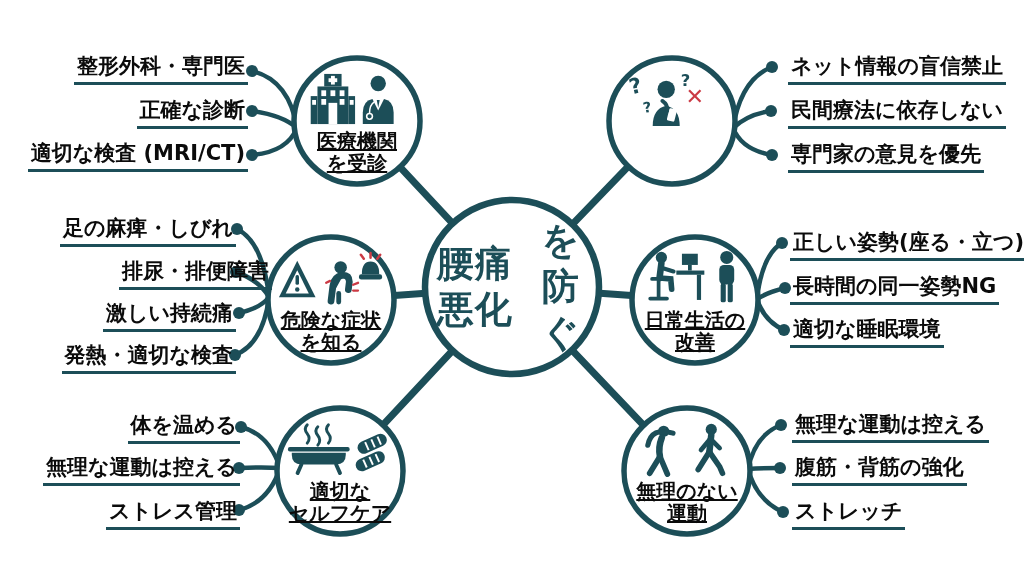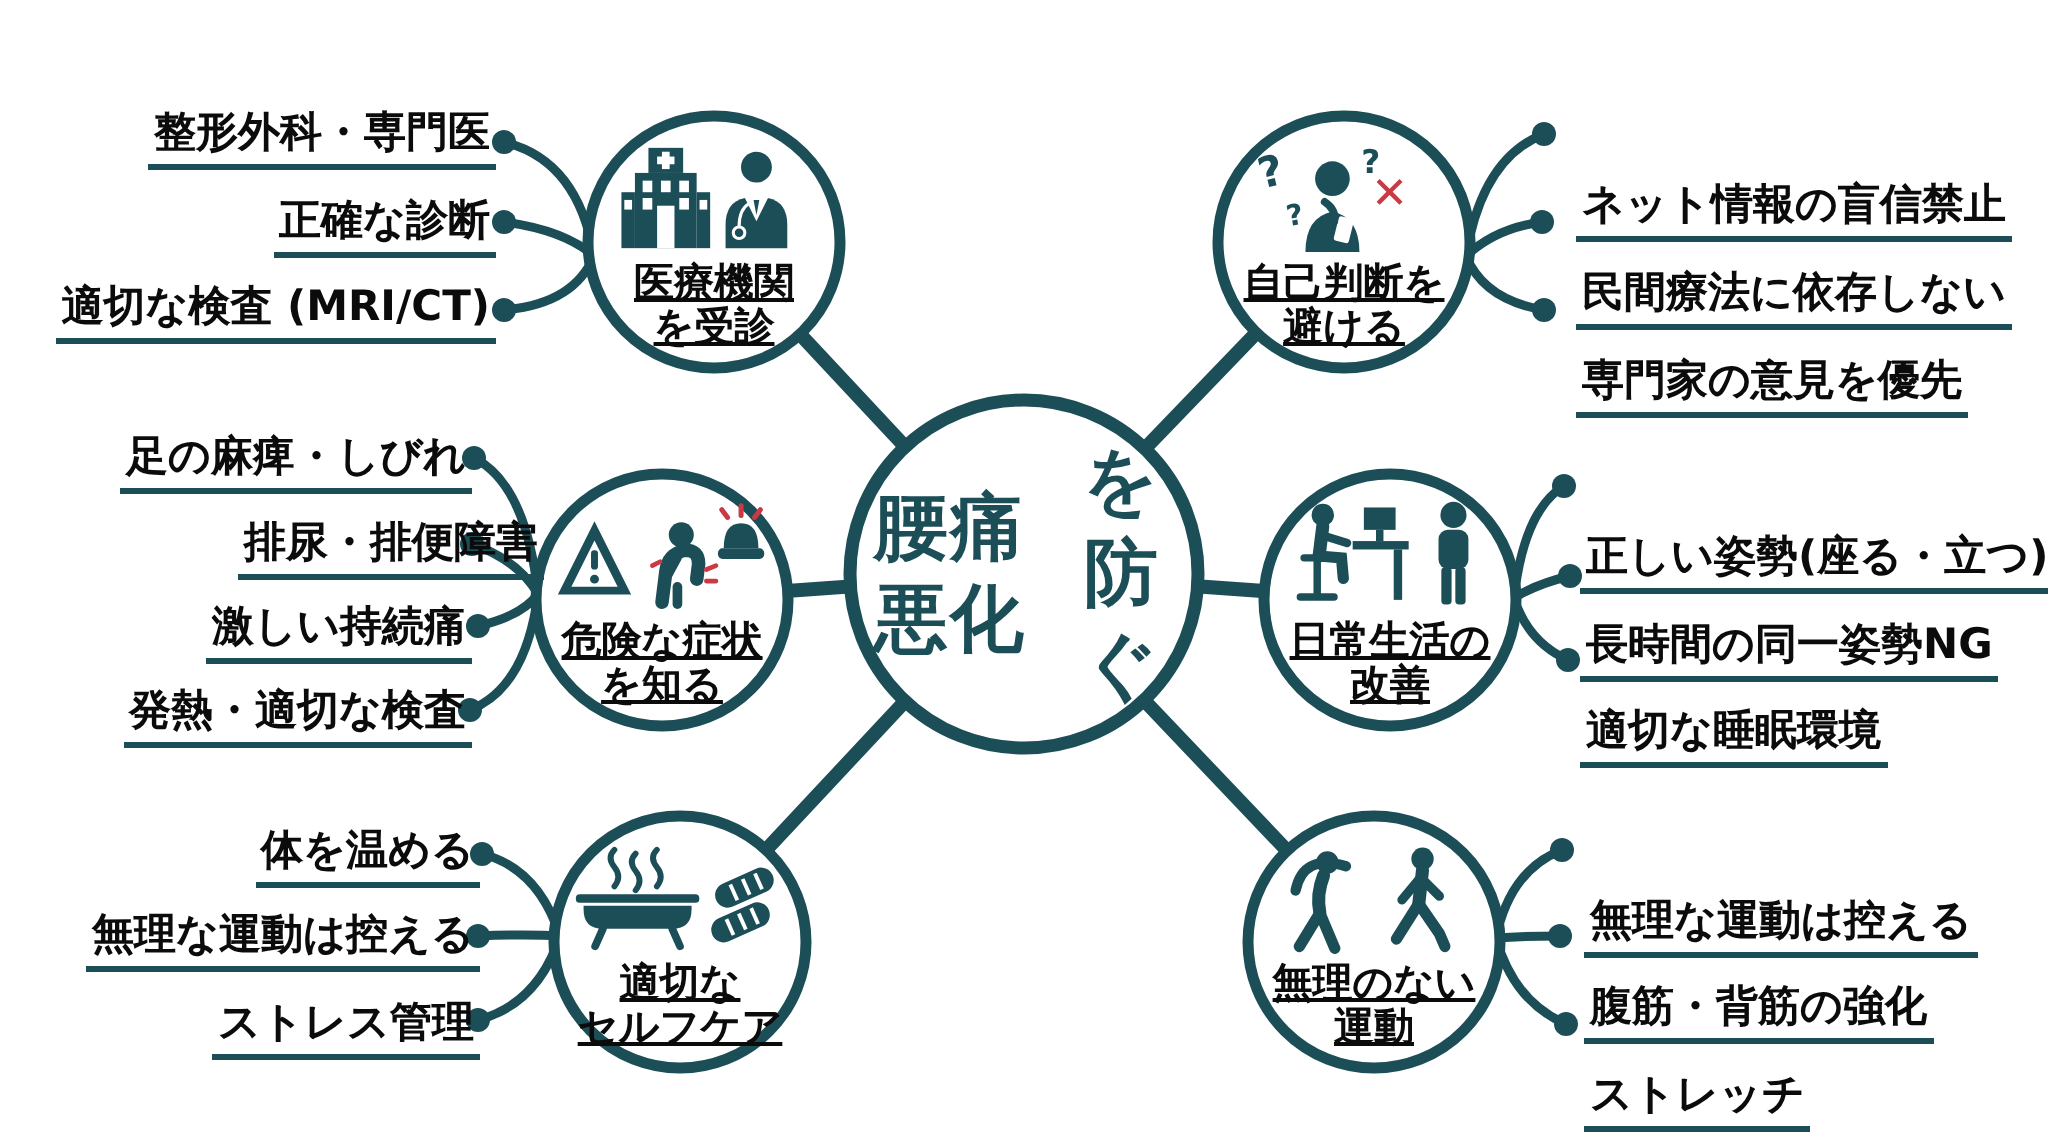--- a/index.html
+++ b/index.html
@@ -23,21 +23,21 @@
     position:absolute;left:426px;top:201px;width:172px;height:172px;z-index:2;
     display:flex;flex-direction:row;align-items:center;justify-content:center;
     text-align:center;font-weight:bold;font-size:37px;line-height:46px;color:#1c4e58;
     letter-spacing:1px;
   }
   .leaf{
     position:absolute;z-index:2;font-weight:bold;font-size:21px;line-height:25px;color:#0b0b0b;
     border-bottom:3px solid #1c4e58;padding:0 3px 3px 3px;white-space:nowrap;
   }
   .leaf.l{text-align:left;}
-  .leaf.r{text-align:center;margin-top:36px;}
+  .leaf.r{text-align:center;}
 </style>
 </head>
 <body>
 
 <div class="canvas">
 
   <svg class="wires" width="1024" height="572" viewBox="0 0 1024 572">
 
     <g stroke="#1c4e58" stroke-width="7" stroke-linecap="round">
       <line x1="512" y1="287" x2="357" y2="121"></line>
@@ -154,24 +154,20 @@
         </g>
         <g>
           <circle cx="42" cy="18" r="9" fill="#1c4e58"></circle>
           <path d="M28 56 Q28 38 42 35 Q56 38 56 56 Z" fill="#1c4e58"></path>
           <rect x="44" y="38" width="8" height="13" rx="1.5" fill="#fff" transform="rotate(14 48 44)"></rect>
           <path d="M38 30 Q44 34 43 40" stroke="#1c4e58" stroke-width="4" fill="none" stroke-linecap="round"></path>
         </g>
         <text x="62" y="33" font-size="23" font-weight="bold" fill="#cb3a44" font-family="DejaVu Sans,sans-serif">✕</text>
       </svg>
     </div>
-    <div class="label">
-      <div>自己判断を</div>
-      <div>避ける</div>
-    </div>
   </div>
 
   <div class="node" style="left:268px;top:237px">
     <div class="icons">
       <svg width="112" height="54" viewBox="0 0 112 56">
         <g>
           <polygon points="2,48 21,10 40,48" fill="#1c4e58"></polygon>
           <polygon points="9,44 21,20 33,44" fill="#fff"></polygon>
           <rect x="19.2" y="25" width="3.6" height="10" rx="1.6" fill="#1c4e58"></rect>
           <circle cx="21" cy="40" r="2.3" fill="#1c4e58"></circle>

